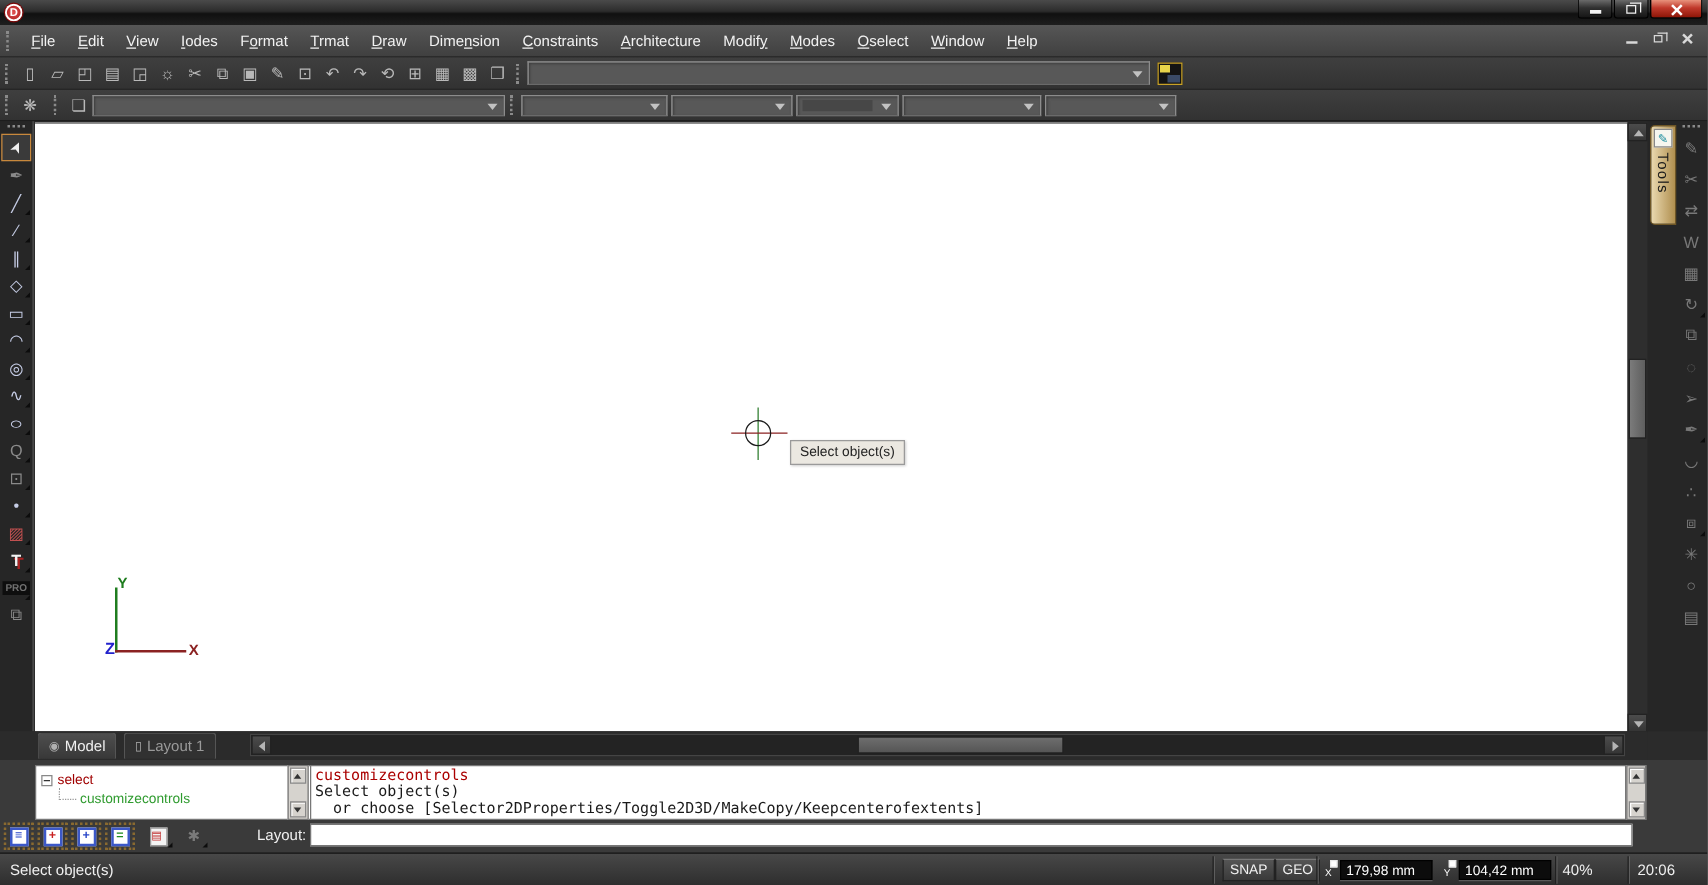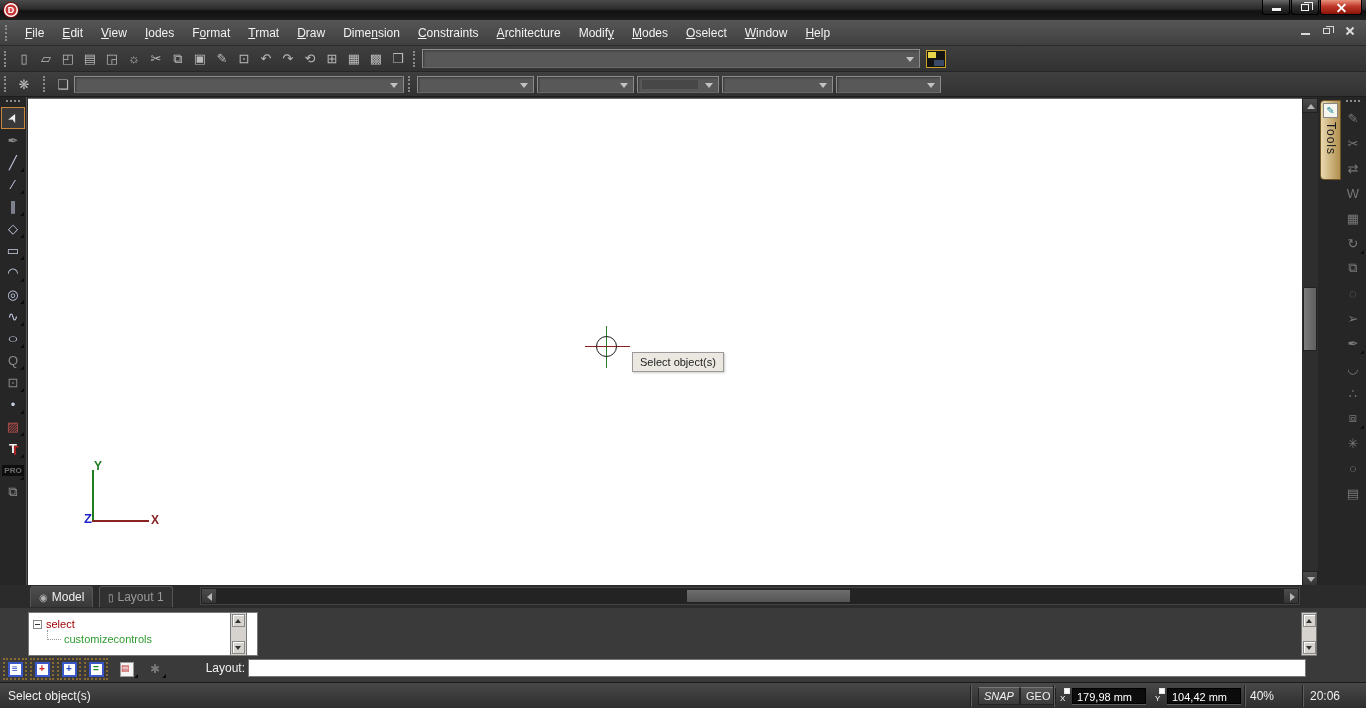--- a/index.html
+++ b/index.html
@@ -460,20 +460,23 @@
       </div>
     </div>
     <div class="gray-scroll" style="left:230px;">
       <div class="gbtn" style="top:1px;">
           <span class="tri up"></span>
         </div>
       <div class="gbtn" style="bottom:1px;">
           <span class="tri down"></span>
         </div>
     </div>
+    <div class="history-panel"><span class="hist-cmd">customizecontrols</span>
+<span class="hist-line">Select object(s)</span>
+<span class="hist-line">  or choose [Selector2DProperties/Toggle2D3D/MakeCopy/Keepcenterofextents]</span></div>
     <div class="gray-scroll" style="left:1301px; width:16px;">
       <div class="gbtn" style="top:1px;">
           <span class="tri up"></span>
         </div>
       <div class="gbtn" style="bottom:1px;">
           <span class="tri down"></span>
         </div>
     </div>
     <div class="console-toolbar">
       <div class="cbtn">
@@ -497,21 +500,21 @@
           <span class="fly"></span>
         </div>
       <div class="cmd-label">Layout:</div>
       <input class="cmd-input" value="" style="">
     </div>
   </div>
 
   <div class="statusbar">
     <div class="sb-msg">Select object(s)</div>
     <div class="sb-sep" style="left:970px;"></div>
-    <div class="sb-btn" style="left:978px;font-style:italic;">SNAP</div>
+    <div class="sb-btn" style="left:978px;">SNAP</div>
     <div class="sb-btn" style="left:1020px;">GEO</div>
     <div class="sb-sep" style="left:1053px;"></div>
     <div class="coord-icon" style="left:1060px;">
         <span class="sq"></span>
         <span class="lt">X</span>
       </div>
     <div class="coord-field" style="left:1072px;">179,98 mm</div>
     <div class="coord-icon" style="left:1155px;">
         <span class="sq"></span>
         <span class="lt">Y</span>

